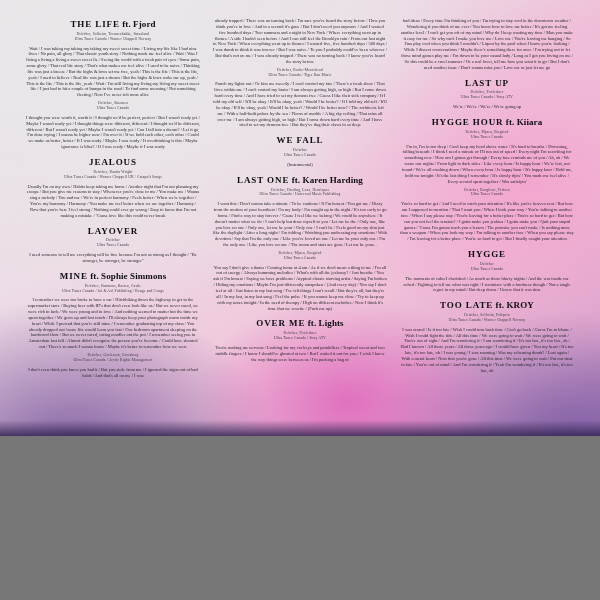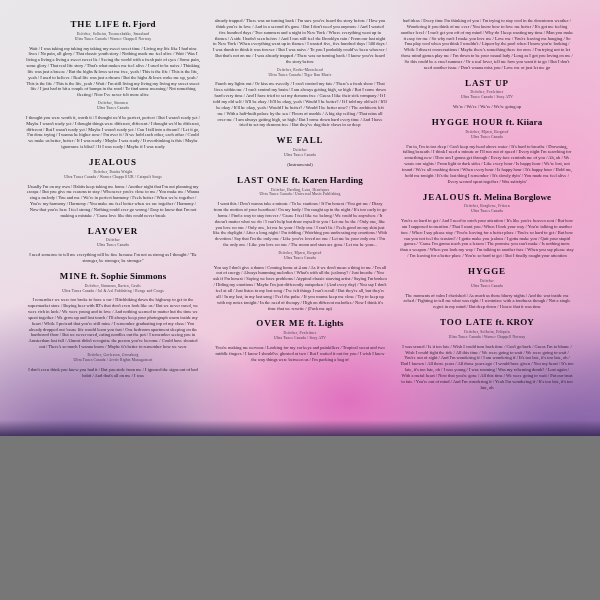--- a/index.html
+++ b/index.html
@@ -87,21 +87,20 @@
     <div class="col">
         <div class="lyrics continuation">bad ideas / Every time I'm thinking of you / I'm trying to stay cool in the downtown weather / Wondering if you think of me ever / You know how to love me better / It's got me feeling another level / I can't get you off of my mind / Why do I keep wasting my time / Man you make it easy for me / So why can't I make you love me / Love me / You're leaving me hanging / So I'ma play cool when you think I wouldn't / Liquor by the pool when I know you're looking / While I dissect conversations / Maybe there's something there for once / I'm trying not to let those mind games play me / I'm down to be your casual lady / Long as I got you loving on me / So this could be a cruel summer / Or a real lover, tell me how you want it to go / But I don't need another issue / Don't wanna miss you / Love me or just let me go</div>
         <div class="song-title"><span class="t">LAST UP</span></div>
         <div class="credits">Deitcher, Poxleitner</div>
         <div class="credits">Ultra Tunes Canada / Sony ATV</div>
         <div class="lyrics">We're / We're / We're / We're going up</div>
         <div class="song-title"><span class="t">HYGGE HOUR</span><span class="f">&nbsp;ft. Kiiara</span></div>
         <div class="credits">Deitcher, Mjøen, Bergsted</div>
         <div class="credits">Ultra Tunes Canada</div>
         <div class="lyrics">I'm in, I'm in too deep / Can't keep my head above water / It's hard to breathe / Drowning, falling beneath / I think I need a minute or I'll run out of speed / Every night I'm searching for something new / How am I gonna get through / Every face reminds me of you / Ah, ah / We waste our nights / From light to dark sides / Like every hour / Is happy hour / We're lost, not found / We're all crashing down / When every hour / Is happy hour / It's happy hour / Hold me, hold me tonight / It's the last thing I remember / It's slowly dyin' / You made me feel alive / Every second spent together / Was satisfyin'</div>
-        <div class="song-title"><span class="t">JEALOUS</span><span class="f">&nbsp;ft. Melina Borglowe</span></div>
         <div class="credits">Deitcher, Borglowe, Fritzen</div>
         <div class="credits">Ultra Tunes Canada</div>
         <div class="lyrics">You're so hard to get / And I need to catch your attention / It's like you're heaven sent / But how am I supposed to mention / That I want you / When I look your way / You're talking to another face / When I say please stay / You're leaving for a better place / You're so hard to get / But how can you not feel the tension? / I gotta make you jealous / I gotta make you / Quit your stupid games / 'Cause I'm gonna teach you a lesson / The promise you can't make / Is nothing more than a weapon / When you look my way / I'm talking to another face / When you say please stay / I'm leaving for a better place / You're so hard to get / But I finally caught your attention</div>
         <div class="song-title"><span class="t">HYGGE</span></div>
         <div class="credits">Deitcher</div>
         <div class="credits">Ultra Tunes Canada</div>
         <div class="lyrics">The moments of calm I cherished / As much as those blurry nights / And the war inside me ached / Fighting to tell me what was right / I reminisce with a fondness though / Not a single regret in my mind / But deep down / I knew that it was time</div>
         <div class="song-title"><span class="t">TOO LATE</span><span class="f">&nbsp;ft. KROY</span></div>
         <div class="credits">Deitcher, Solheim, Poliquin</div>
         <div class="credits">Ultra Tunes Canada / Warner Chappell Norway</div>

